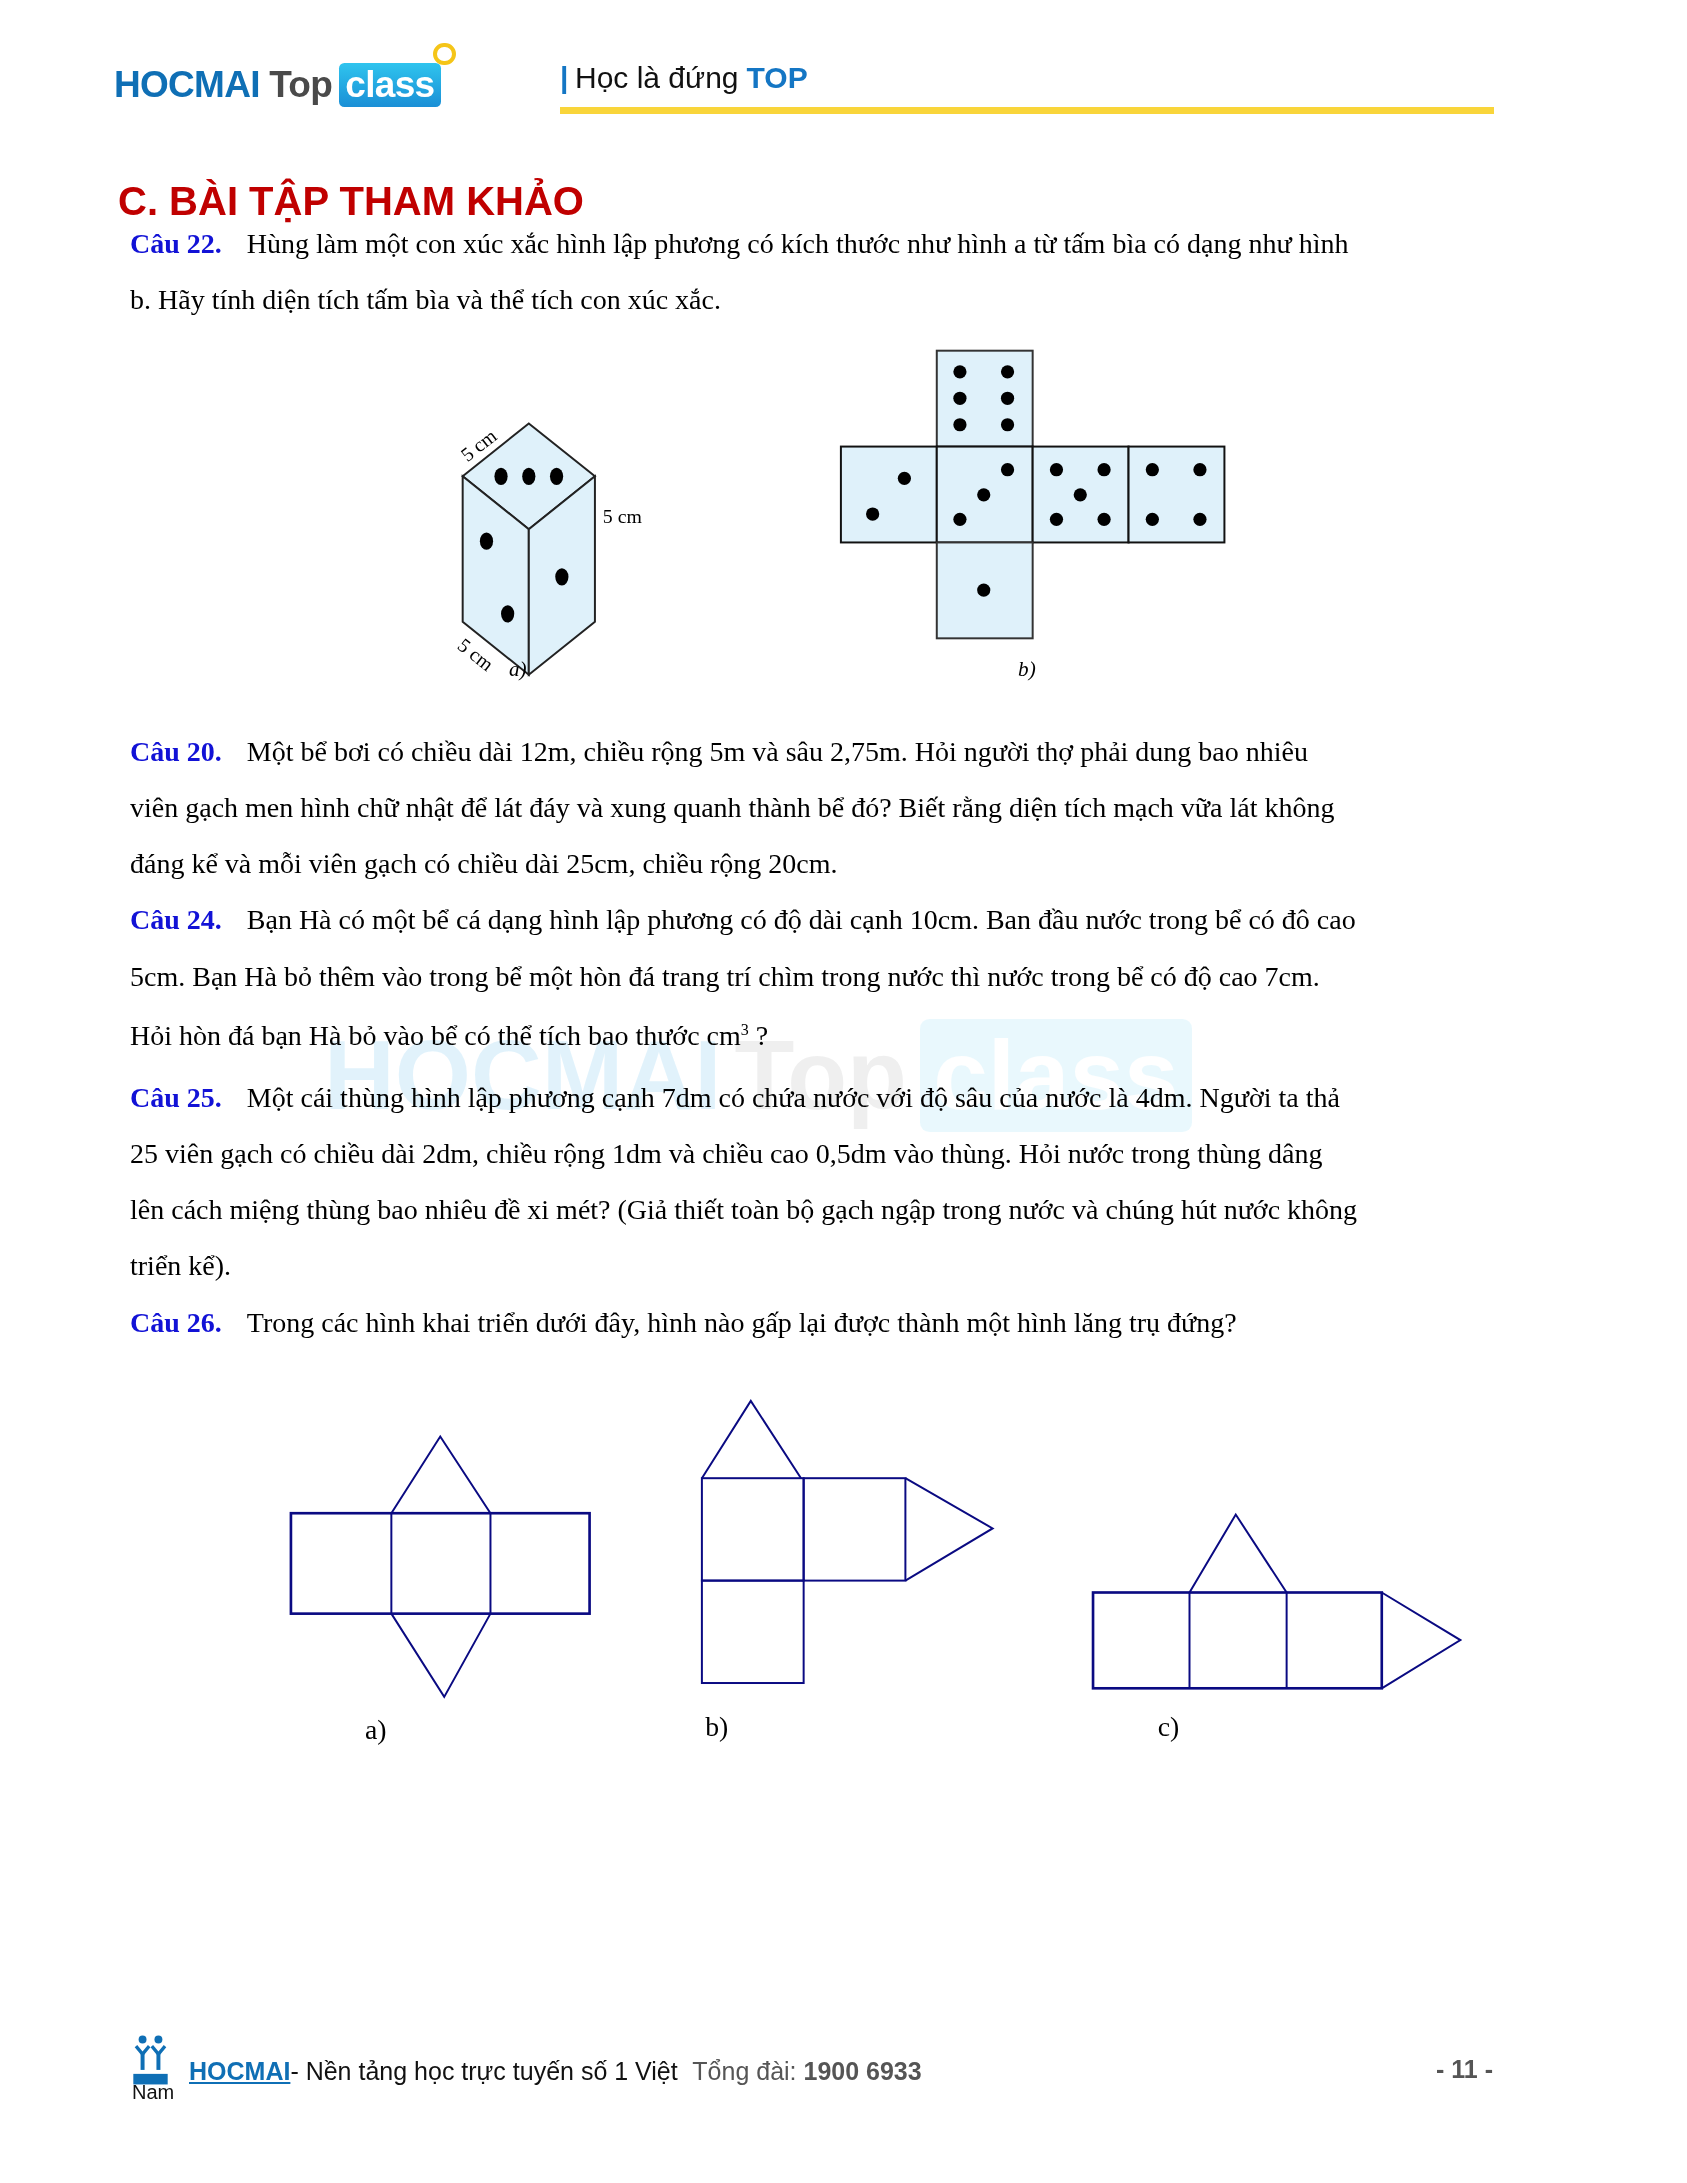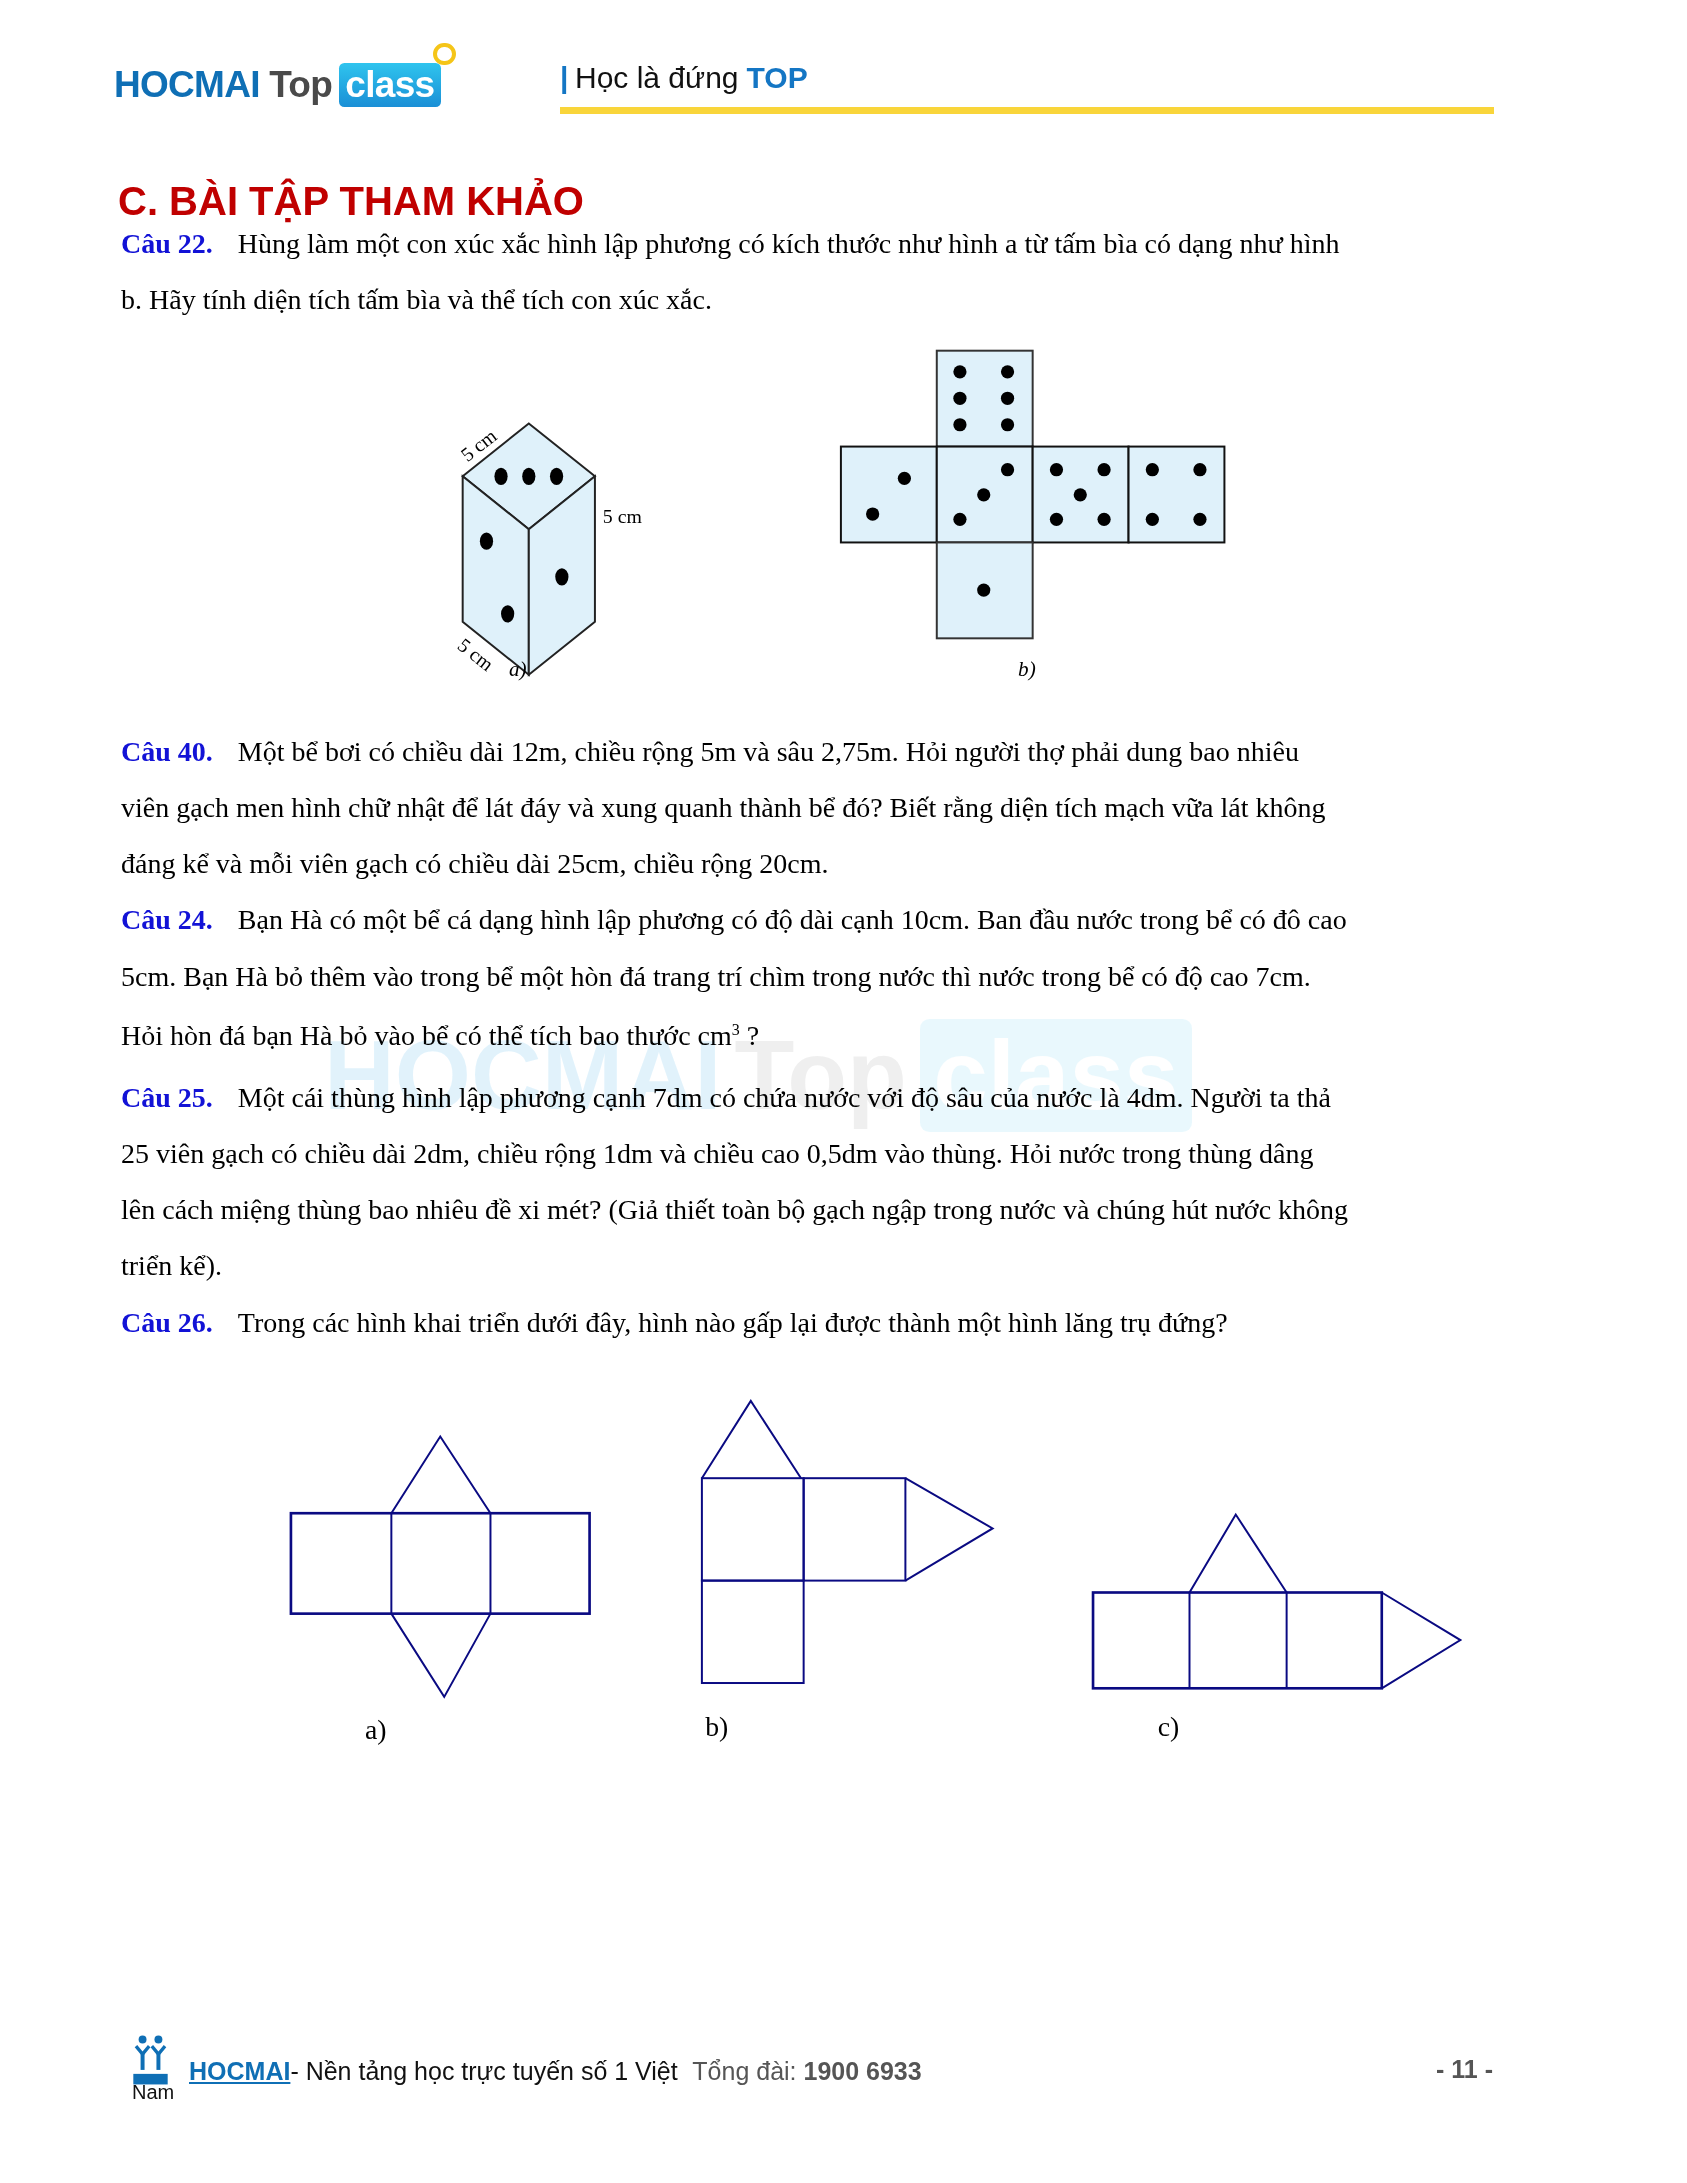--- a/index.html
+++ b/index.html
@@ -11,21 +11,21 @@
   .logo .top { color:#4a4a4a; margin-left:9.3px; }
   .logo .classbox { margin-left:6.6px; background:linear-gradient(#2fc4ee,#1a8fd6); color:#fff; padding:0 6.6px; border-radius:5.3px; height:44px; line-height:44px; position:relative; }
   .logo .star { position:absolute; right:-14.6px; top:-20px; width:22.5px; height:22.5px; border-radius:50%; border:4px solid #f5c518; background:#fff; box-sizing:border-box; }
   .slogan { left:560px; top:57px; font-family:"Liberation Sans", sans-serif; font-size:30px; color:#111; display:flex; align-items:center; height:42px; }
   .slogan .bar { color:#1476c4; font-weight:bold; margin-right:6.6px; }
   .slogan .top { color:#1476c4; font-weight:bold; margin-left:8px; }
   .yellow-rule { left:560px; top:107px; width:934px; height:6.6px; background:#f9d53a; }
   
   .section-title { left:118px; top:156px; font-family:"Liberation Sans", sans-serif; font-weight:bold; font-size:40px; color:#c00000;margin-top:23px; }
   
-  .line { position:absolute; left:121px; font-size:28px; white-space:nowrap; }
+  .line { position:absolute; left:130px; font-size:28px; white-space:nowrap; }
   .cau { color:#1212d6; font-weight:bold; margin-right:25px; }
   sup { font-size:16px; }
   
   .wm { left:324px; top:1019px; font-family:"Liberation Sans", sans-serif; font-weight:bold; font-size:98px; opacity:0.13; display:flex; align-items:center; }
   .wm .h { color:#1fa3e8; } .wm .t { color:#888; margin-left:13.2px; }
   .wm .c { color:#fff; background:#5fd0f5; padding:0 13.2px; margin-left:13.2px; border-radius:9.3px; }
   
   svg text { font-family:"Liberation Serif", serif; }
   
   .footer { left:132px; top:2034px; font-family:"Liberation Sans", sans-serif; font-size:25px; color:#111; display:flex; align-items:flex-end; }
@@ -117,21 +117,21 @@
       <circle cx="1175" cy="190" r="10"></circle>
     <circle cx="1103" cy="265" r="10"></circle>
       <circle cx="1175" cy="265" r="10"></circle>
 
     <circle cx="848" cy="372" r="10"></circle>
     <text x="900" y="502" font-size="32" font-style="italic">b)</text>
   </g>
 </svg>
 
 <div class="line" style="top:736px">
-  <span class="cau">Câu 40.</span><span>Một bể bơi có chiều dài 12m, chiều rộng 5m và sâu 2,75m. Hỏi người thợ phải dung bao nhiêu</span>
+  <span class="cau">Câu 20.</span><span>Một bể bơi có chiều dài 12m, chiều rộng 5m và sâu 2,75m. Hỏi người thợ phải dung bao nhiêu</span>
 </div>
 <div class="line" style="top:792px">viên gạch men hình chữ nhật để lát đáy và xung quanh thành bể đó? Biết rằng diện tích mạch vữa lát không</div>
 <div class="line" style="top:848px">đáng kể và mỗi viên gạch có chiều dài 25cm, chiều rộng 20cm.</div>
 
 <div class="line" style="top:904px">
   <span class="cau">Câu 24.</span><span>Bạn Hà có một bể cá dạng hình lập phương có độ dài cạnh 10cm. Ban đầu nước trong bể có đô cao</span>
 </div>
 <div class="line" style="top:961px">5cm. Bạn Hà bỏ thêm vào trong bể một hòn đá trang trí chìm trong nước thì nước trong bể có độ cao 7cm.</div>
 <div class="line" style="top:1020px">
   <span>Hỏi hòn đá bạn Hà bỏ vào bể có thể tích bao thước  cm</span><sup>3</sup><span> ?</span>

